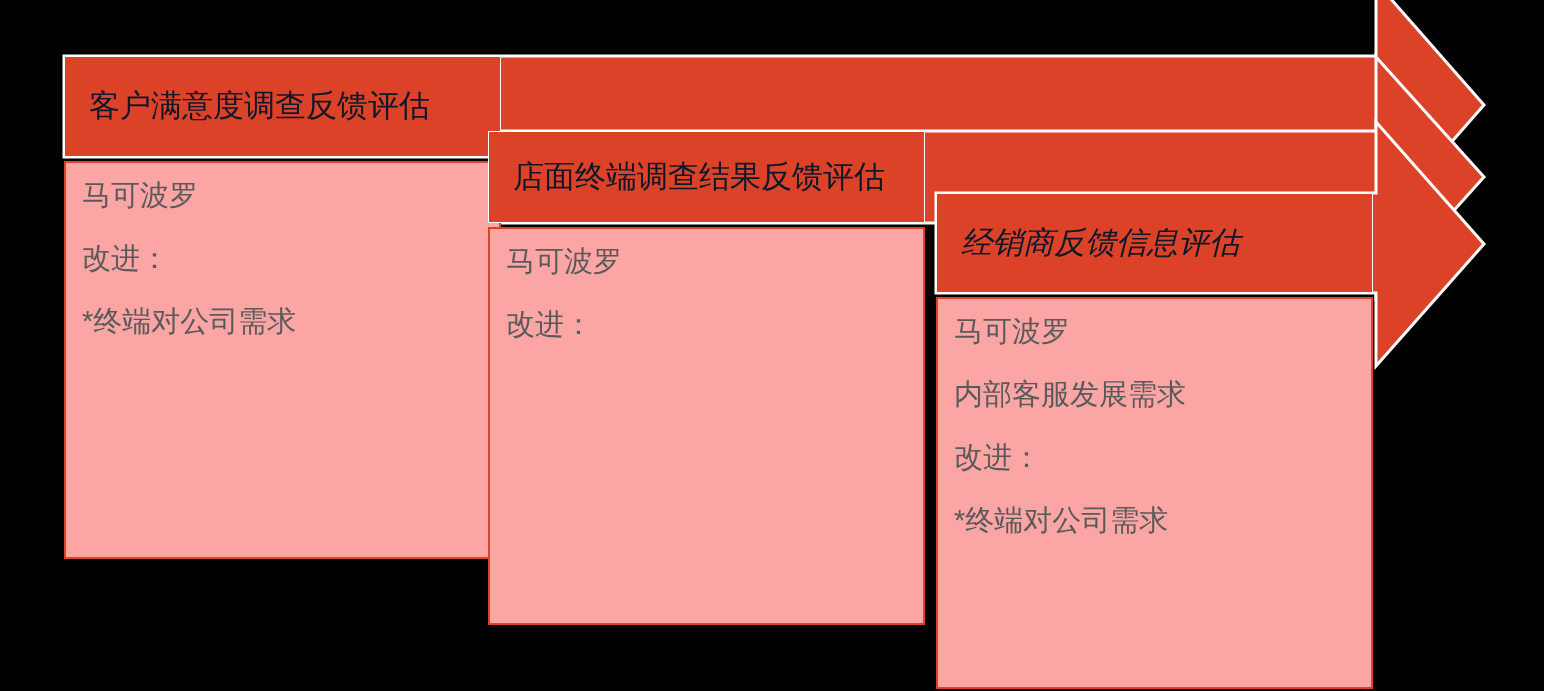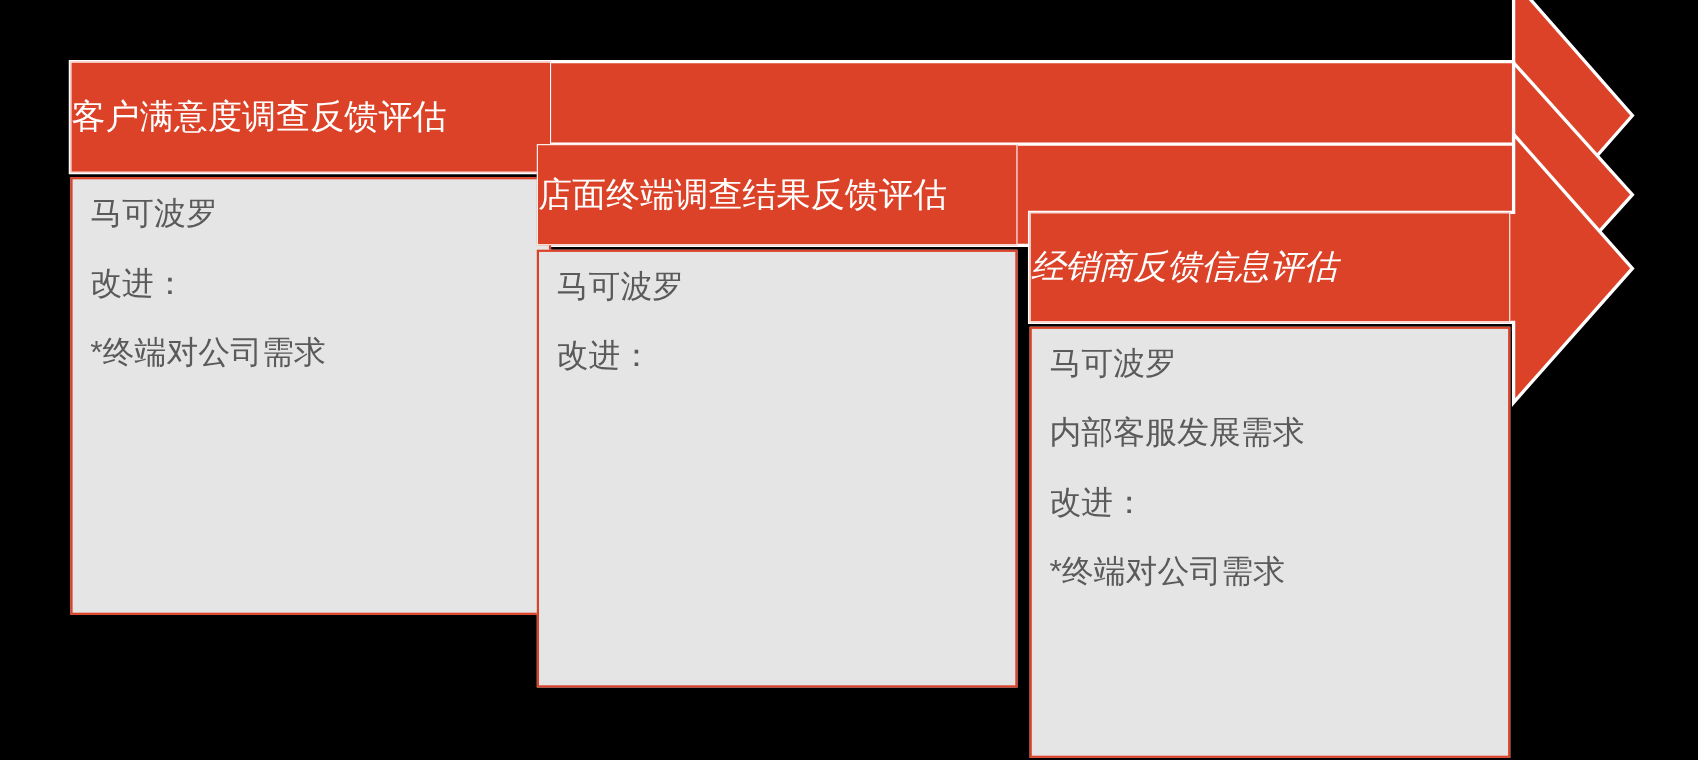--- a/index.html
+++ b/index.html
@@ -34,36 +34,36 @@
   .card {
     position: absolute;
     box-sizing: border-box;
   }
   .card-header {
     position: absolute;
     left: 0;
     top: 0;
     box-sizing: border-box;
     background: #DC4228;
-    color: #ffffff;
+    color: #0f172a;
     display: flex;
     align-items: center;
-    padding-left: 0;
+    padding-left: 24px;
     font-size: 31px;
     font-weight: 400;
     line-height: 1.1;
     letter-spacing: 0px;
     white-space: nowrap;
     border: 1px solid #FFFFFF;
   }
   .card-body {
     position: absolute;
     left: 0;
     box-sizing: border-box;
-    background: #e5e5e5;
+    background: #fca5a5;
     border: 2px solid #DC4228;
     padding: 18px 16px 10px 16px;
   }
   .body-line {
     color: #5A5A5A;
     font-size: 29px;
     line-height: 1.0;
     margin: 0 0 34px 0;
     white-space: nowrap;
   }

